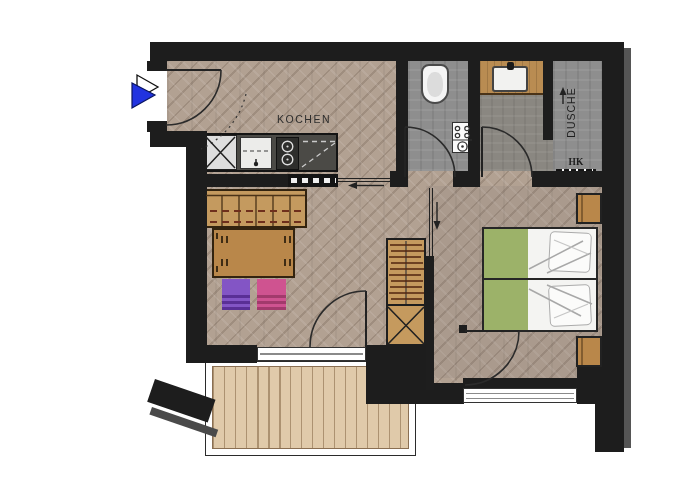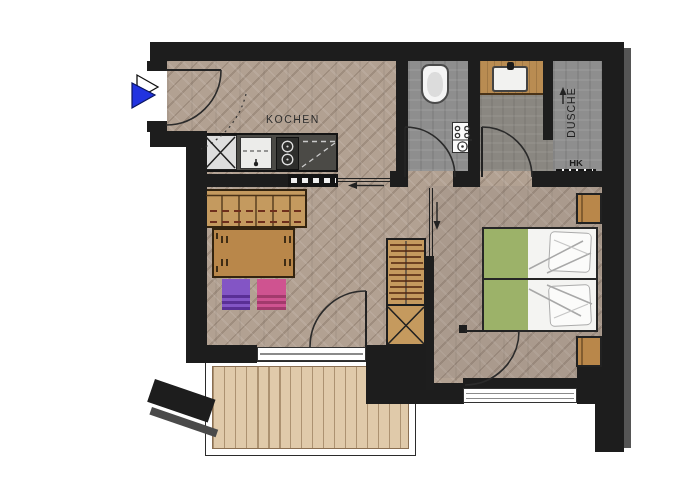--- a/index.html
+++ b/index.html
@@ -100,23 +100,23 @@
   <div class="wall" style="left:459px;top:325px;width:8px;height:8px;"></div>
   <div class="wall" style="left:155px;top:379px;width:64px;height:24px;transform:rotate(19deg);transform-origin:left top;"></div>
   <div class="abs" style="left:152px;top:407px;width:70px;height:8px;background:#4a4a4a;transform:rotate(19deg);transform-origin:left top;"></div>
 
   <div class="abs" style="left:257px;top:347px;width:109px;height:14px;background:#fff;border:1.5px solid #333;box-sizing:border-box;"></div>
   <div class="abs" style="left:260px;top:353px;width:103px;height:1.5px;background:#8a8a8a;"></div>
   <div class="abs" style="left:463px;top:388px;width:114px;height:15px;background:#fff;border:1.5px solid #333;box-sizing:border-box;"></div>
   <div class="abs" style="left:466px;top:392.5px;width:108px;height:1.2px;background:#8a8a8a;"></div>
   <div class="abs" style="left:466px;top:397.5px;width:108px;height:1.2px;background:#8a8a8a;"></div>
 
-  <div class="lbl" style="left:255px;top:113px;width:76px;text-align:center;font-size:10.5px;letter-spacing:1.5px;color:#2e2e2e;">KOCHEN</div>
+  <div class="lbl" style="left:255px;top:113px;width:76px;text-align:right;font-size:10.5px;letter-spacing:1.5px;color:#2e2e2e;">KOCHEN</div>
   <div class="lbl" style="left:541px;top:106px;width:60px;height:13px;text-align:center;font-size:10.5px;letter-spacing:1px;color:#1e1e1e;transform:rotate(-90deg);">DUSCHE</div>
-  <div class="lbl" style="left:563px;top:157px;width:26px;text-align:center;font-size:9.5px;font-weight:700;color:#1e1e1e;">HK</div>
+  <div class="lbl" style="left:563px;top:157px;width:26px;text-align:center;font-size:9.5px;font-weight:700;color:#1e1e1e;font-family:Liberation Serif, serif;">HK</div>
 
   <svg class="overlay" width="700" height="500" viewBox="0 0 700 500">
 
     <polygon points="137,75 137,99 158,87" fill="#ffffff" stroke="#111" stroke-width="1.3"></polygon>
     <polygon points="132,83 132,108 155,95" fill="#2133e0" stroke="#0a1560" stroke-width="1.2"></polygon>
 
     <path d="M166,70 L221,70" stroke="#222" stroke-width="2" fill="none"></path>
     <path d="M221,70 A55,55 0 0 1 166,125" stroke="#2b2b2b" stroke-width="1.6" fill="none"></path>
     <path d="M246,94 A82,82 0 0 1 201,149" stroke="#333" stroke-width="1.2" fill="none" stroke-dasharray="2,4"></path>
 

